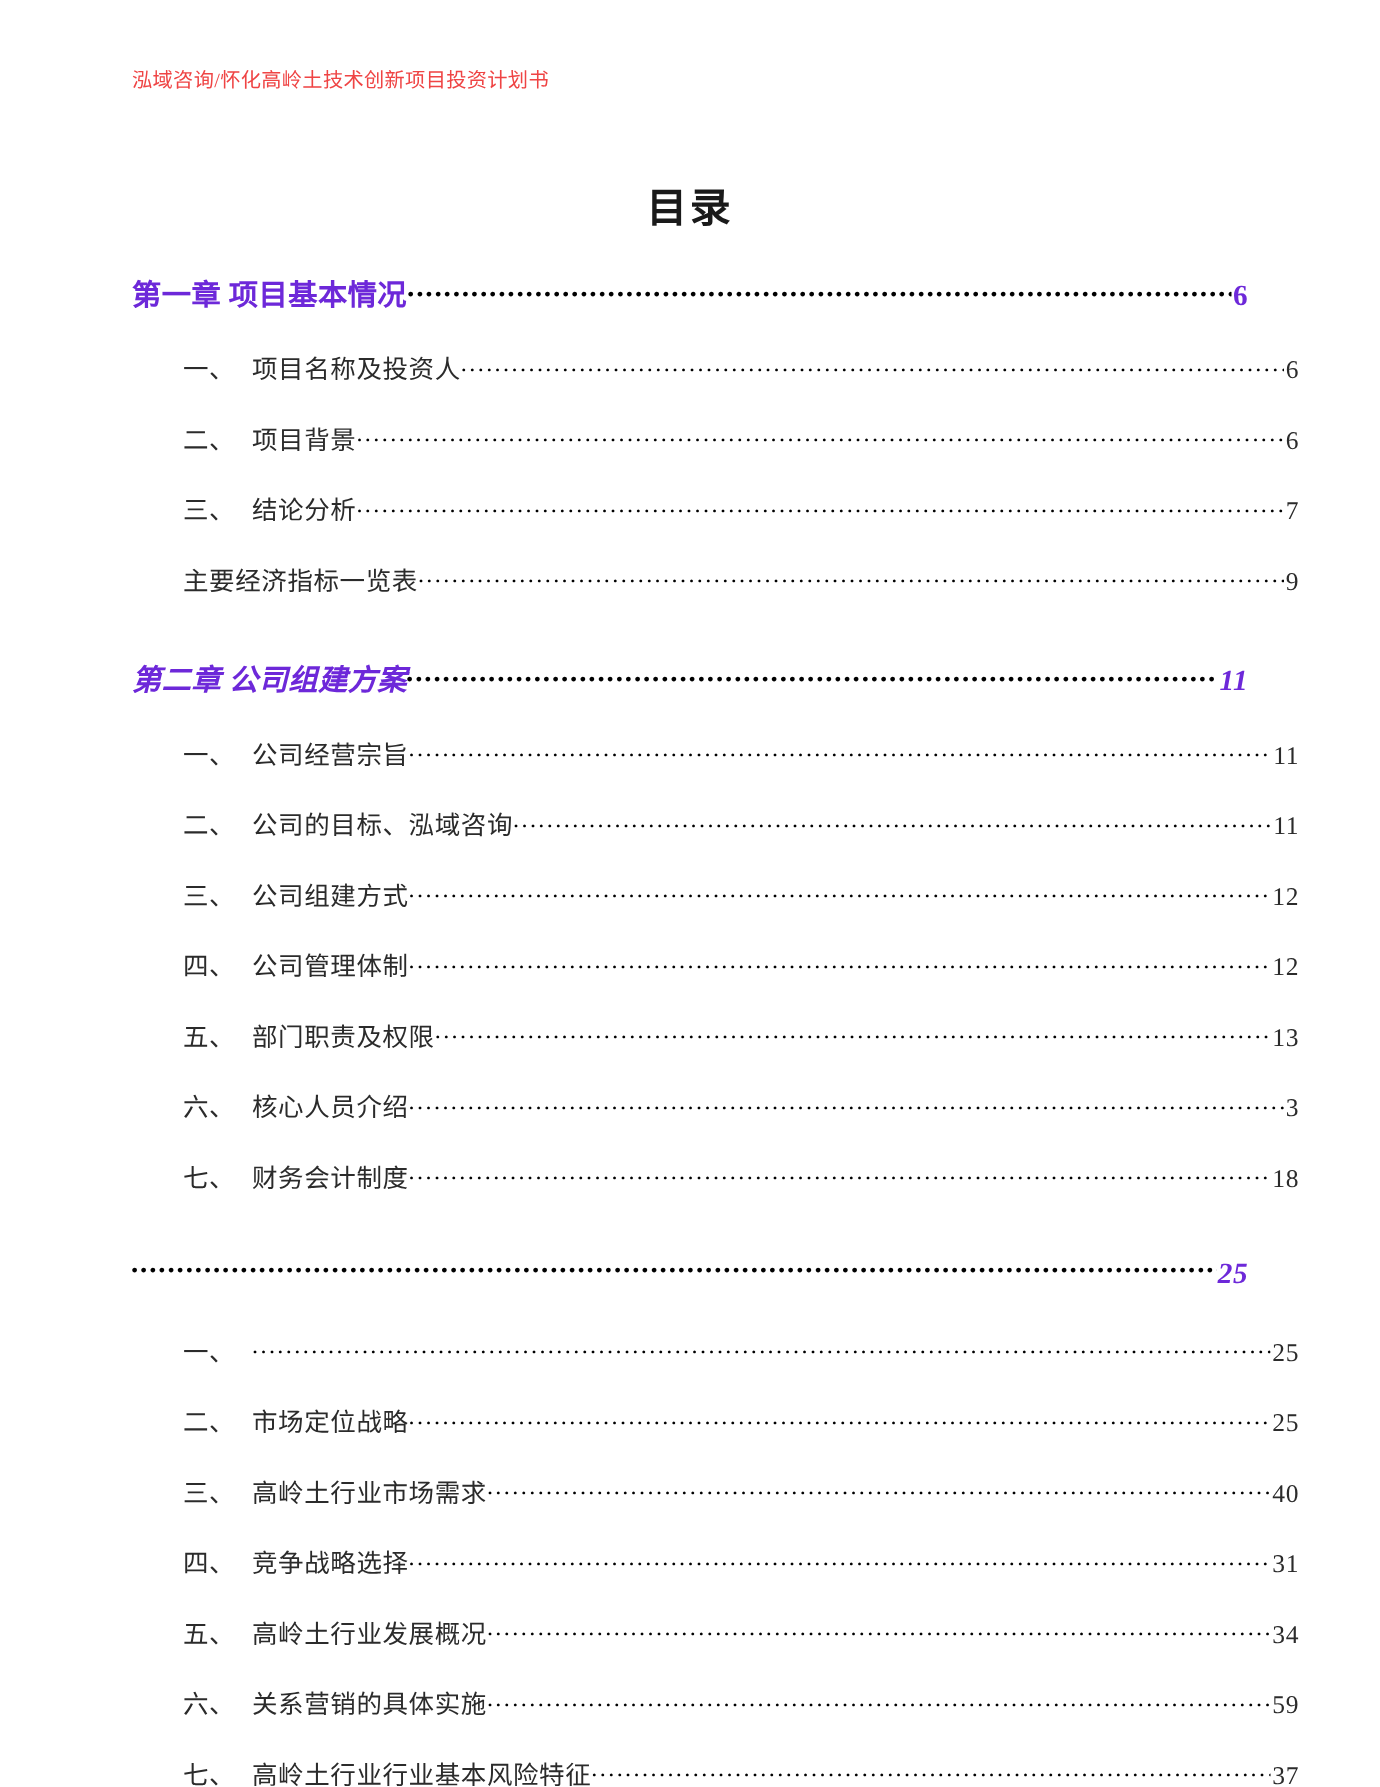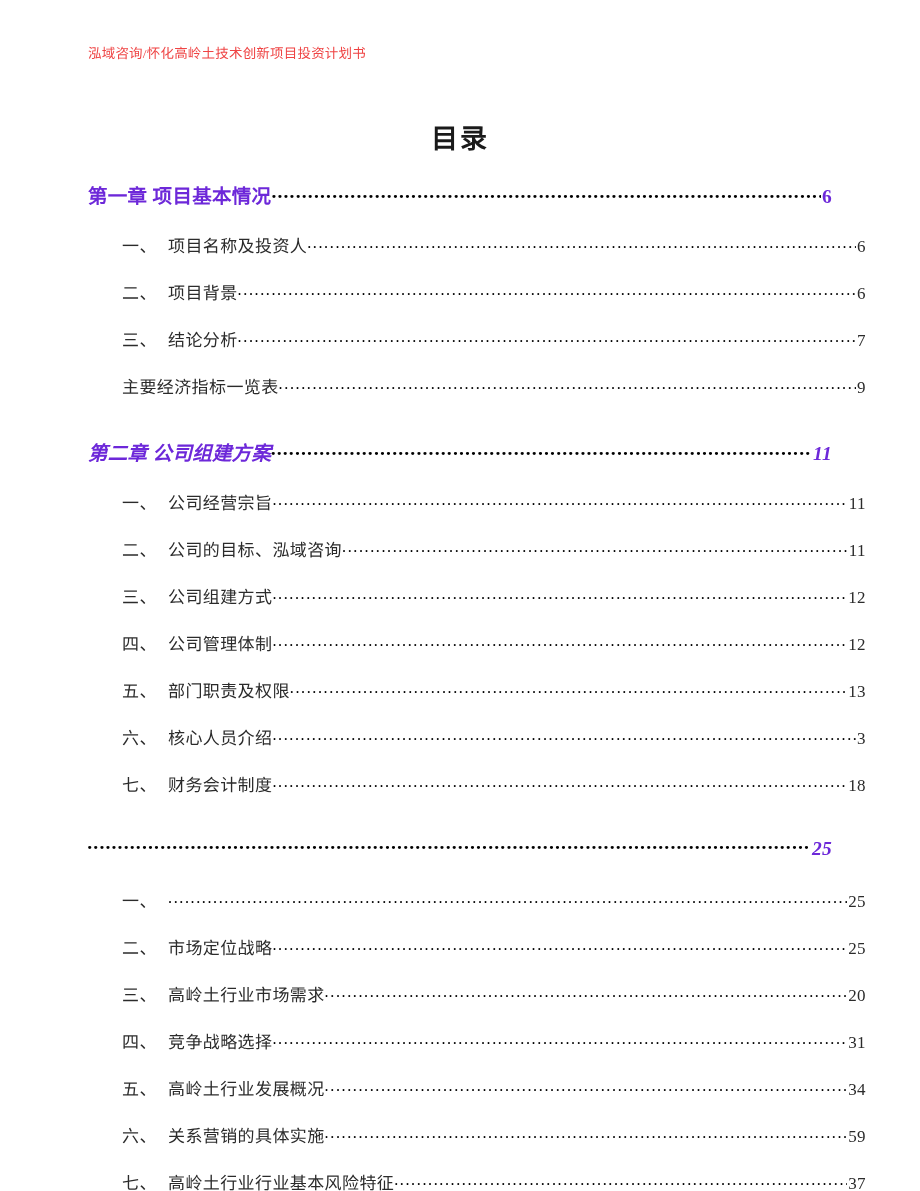--- a/index.html
+++ b/index.html
@@ -248,21 +248,21 @@
       <div class="toc-entry level-2">
         <span class="entry-num">二、</span>
         <span class="entry-title">市场定位战略</span>
         <span class="leader"></span>
         <span class="entry-page">25</span>
       </div>
       <div class="toc-entry level-2">
         <span class="entry-num">三、</span>
         <span class="entry-title">高岭土行业市场需求</span>
         <span class="leader"></span>
-        <span class="entry-page">20</span>
+        <span class="entry-page">40</span>
       </div>
       <div class="toc-entry level-2">
         <span class="entry-num">四、</span>
         <span class="entry-title">竞争战略选择</span>
         <span class="leader"></span>
         <span class="entry-page">31</span>
       </div>
       <div class="toc-entry level-2">
         <span class="entry-num">五、</span>
         <span class="entry-title">高岭土行业发展概况</span>

